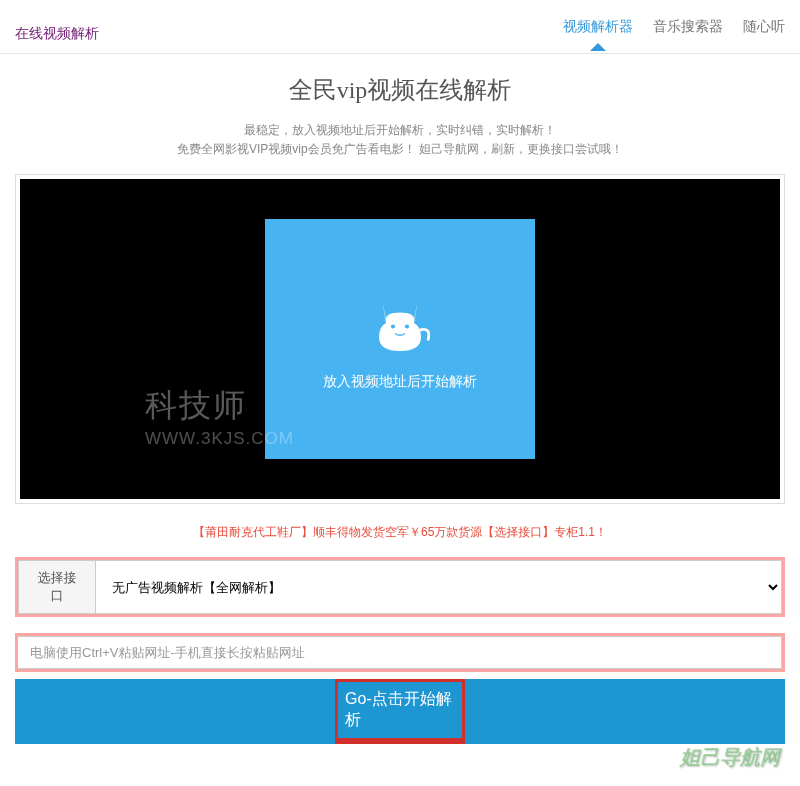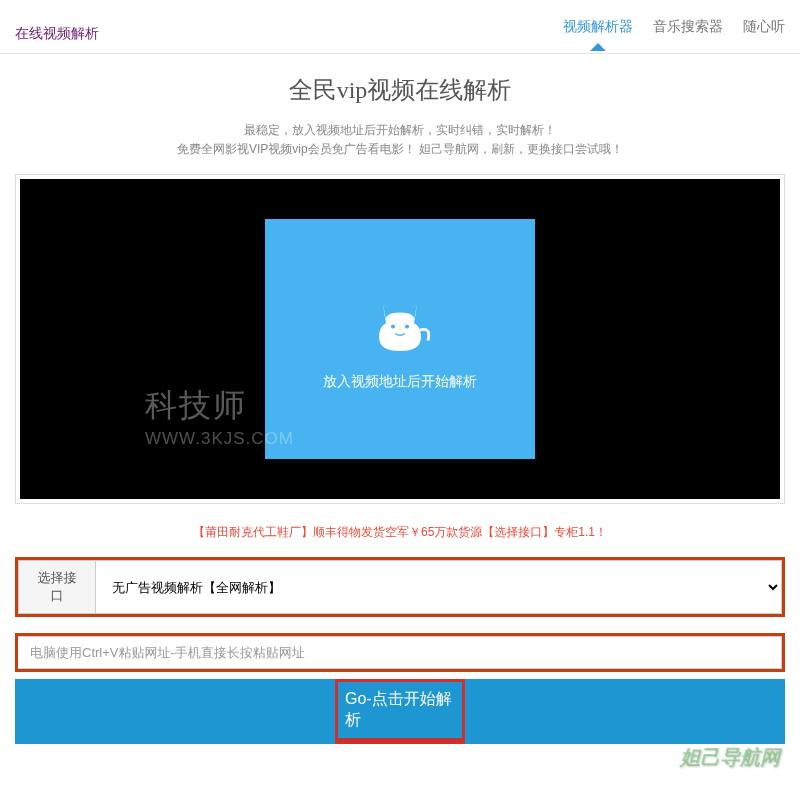--- a/index.html
+++ b/index.html
@@ -116,21 +116,21 @@
     }
     .promo-text {
       text-align: center;
       font-size: 12px;
       color: #e74c3c;
       margin: 20px 0 10px;
     }
     .form-row {
       display: flex;
       margin: 16px 15px 7px;
-      border: 3px solid #c2410c;
+      border: 3px solid #fca5a5;
       justify-content: flex-end;
     }
     .form-label {
       background: #f5f5f5;
       border: 1px solid #ccc;
       padding: 8px 14px;
       font-size: 13px;
       color: #555;
       width: 78px;
       text-align: center;

